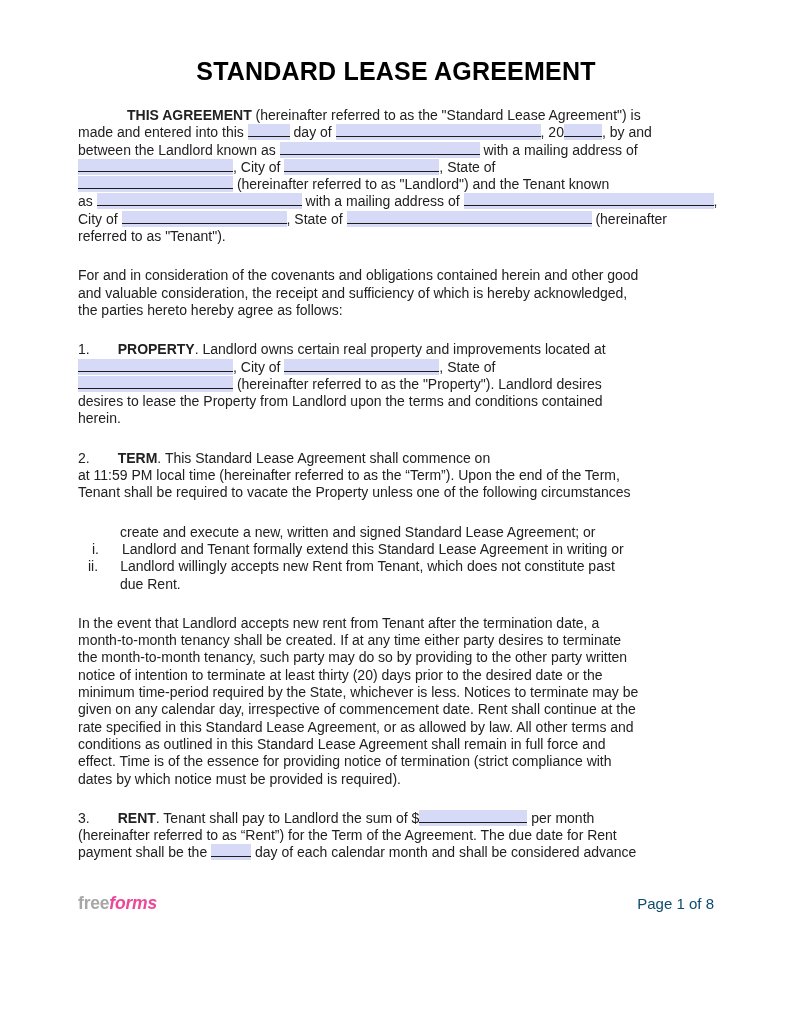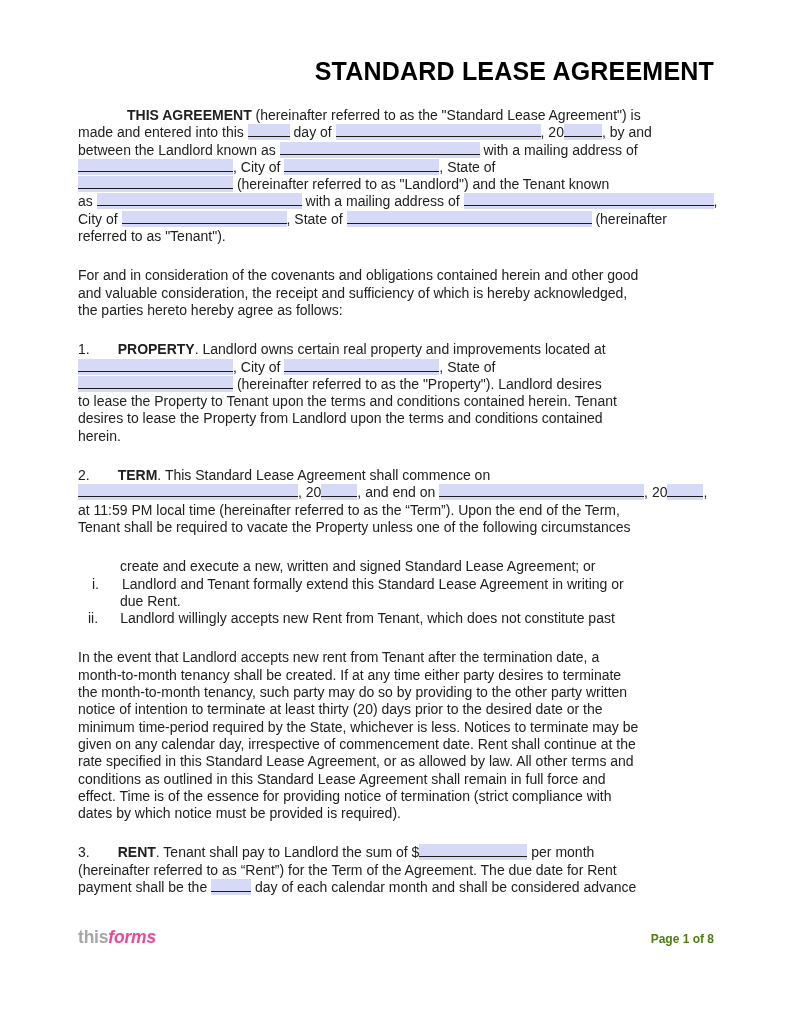--- a/index.html
+++ b/index.html
@@ -10,21 +10,21 @@
     padding: 56px 77px 0 78px;
     font-family: "Liberation Sans", "DejaVu Sans", sans-serif;
     font-size: 14px;
     line-height: 17.3px;
     color: #212121;
   }
   .title {
     font-size: 25px;
     line-height: 30px;
     font-weight: bold;
-    text-align: right;
+    text-align: center;
     color: #000000;
     margin: 0 0 21px 0;
     letter-spacing: 0.2px;
   }
   .block { margin: 0 0 22px 0; }
   .line { white-space: pre; height: 17.3px; }
   .run { }
   .bold { font-weight: bold; }
   .blank {
     display: inline-block;
@@ -38,21 +38,21 @@
   .gap { display: inline-block; height: 1px; }
   .footer {
     display: flex;
     justify-content: space-between;
     align-items: baseline;
     margin-top: 33px;
   }
   .brand { font-size: 17.5px; font-weight: bold; letter-spacing: -0.2px; }
   .brand-free { color: #a7a7a7; }
   .brand-forms { color: #ec4899; font-style: italic; }
-  .pagenum { font-size: 12px; color: #4d7c0f; font-weight: bold; }
+  .pagenum { font-size: 15px; color: #0c4a6e; }
 </style>
 </head>
 <body>
 
 <div class="page">
   <h1 class="title">STANDARD LEASE AGREEMENT</h1>
 
   <div>
       <div class="block">
         <div class="line"><span class="gap" style="width: 49px;"></span><span class="run bold">THIS AGREEMENT</span><span class="run"> (hereinafter referred to as the "Standard Lease Agreement") is</span></div>
@@ -66,35 +66,33 @@
       </div>
       <div class="block">
         <div class="line"><span class="run">For and in consideration of the covenants and obligations contained herein and other good</span></div>
         <div class="line"><span class="run">and valuable consideration, the receipt and sufficiency of which is hereby acknowledged,</span></div>
         <div class="line"><span class="run">the parties hereto hereby agree as follows:</span></div>
       </div>
       <div class="block">
         <div class="line"><span class="run">1.</span><span class="gap" style="width: 28px;"></span><span class="run bold">PROPERTY</span><span class="run">. Landlord owns certain real property and improvements located at</span></div>
         <div class="line"><span class="blank" style="width: 155px;"></span><span class="run">, City of </span><span class="blank" style="width: 155px;"></span><span class="run">, State of</span></div>
         <div class="line"><span class="blank" style="width: 155px;"></span><span class="run"> (hereinafter referred to as the "Property"). Landlord desires</span></div>
-        <div class="line"><span class="run">to lease the Property to Tenant upon the terms and conditions contained herein. Tenant</span></div>
         <div class="line"><span class="run">desires to lease the Property from Landlord upon the terms and conditions contained</span></div>
         <div class="line"><span class="run">herein.</span></div>
       </div>
       <div class="block">
         <div class="line"><span class="run">2.</span><span class="gap" style="width: 28px;"></span><span class="run bold">TERM</span><span class="run">. This Standard Lease Agreement shall commence on</span></div>
-        <div class="line"><span class="blank" style="width: 220px;"></span><span class="run">, 20</span><span class="blank" style="width: 36px;"></span><span class="run">, and end on </span><span class="blank" style="width: 205px;"></span><span class="run">, 20</span><span class="blank" style="width: 36px;"></span><span class="run">,</span></div>
         <div class="line"><span class="run">at 11:59 PM local time (hereinafter referred to as the “Term”). Upon the end of the Term,</span></div>
         <div class="line"><span class="run">Tenant shall be required to vacate the Property unless one of the following circumstances</span></div>
       </div>
       <div class="block">
         <div class="line"><span class="gap" style="width: 42px;"></span><span class="run">create and execute a new, written and signed Standard Lease Agreement; or</span></div>
         <div class="line"><span class="gap" style="width: 14px;"></span><span class="run">i.</span><span class="gap" style="width: 23px;"></span><span class="run">Landlord and Tenant formally extend this Standard Lease Agreement in writing or</span></div>
+        <div class="line"><span class="gap" style="width: 10px;"></span><span class="run">ii.</span><span class="gap" style="width: 22px;"></span><span class="run">Landlord willingly accepts new Rent from Tenant, which does not constitute past</span></div>
         <div class="line"><span class="gap" style="width: 42px;"></span><span class="run">due Rent.</span></div>
-        <div class="line"><span class="gap" style="width: 10px;"></span><span class="run">ii.</span><span class="gap" style="width: 22px;"></span><span class="run">Landlord willingly accepts new Rent from Tenant, which does not constitute past</span></div>
       </div>
       <div class="block">
         <div class="line"><span class="run">In the event that Landlord accepts new rent from Tenant after the termination date, a</span></div>
         <div class="line"><span class="run">month-to-month tenancy shall be created. If at any time either party desires to terminate</span></div>
         <div class="line"><span class="run">the month-to-month tenancy, such party may do so by providing to the other party written</span></div>
         <div class="line"><span class="run">notice of intention to terminate at least thirty (20) days prior to the desired date or the</span></div>
         <div class="line"><span class="run">minimum time-period required by the State, whichever is less. Notices to terminate may be</span></div>
         <div class="line"><span class="run">given on any calendar day, irrespective of commencement date. Rent shall continue at the</span></div>
         <div class="line"><span class="run">rate specified in this Standard Lease Agreement, or as allowed by law. All other terms and</span></div>
         <div class="line"><span class="run">conditions as outlined in this Standard Lease Agreement shall remain in full force and</span></div>
@@ -103,17 +101,17 @@
       </div>
       <div class="block">
         <div class="line"><span class="run">3.</span><span class="gap" style="width: 28px;"></span><span class="run bold">RENT</span><span class="run">. Tenant shall pay to Landlord the sum of $</span><span class="blank" style="width: 108px;"></span><span class="run"> per month</span></div>
         <div class="line"><span class="run">(hereinafter referred to as “Rent”) for the Term of the Agreement. The due date for Rent</span></div>
         <div class="line"><span class="run">payment shall be the </span><span class="blank" style="width: 40px;"></span><span class="run"> day of each calendar month and shall be considered advance</span></div>
       </div>
     </div>
 
   <div class="footer">
     <div class="brand">
-      <span class="brand-free">this</span><span class="brand-forms">forms</span>
+      <span class="brand-free">free</span><span class="brand-forms">forms</span>
     </div>
     <div class="pagenum">Page 1 of 8</div>
   </div>
 </div>
 
 </body></html>

